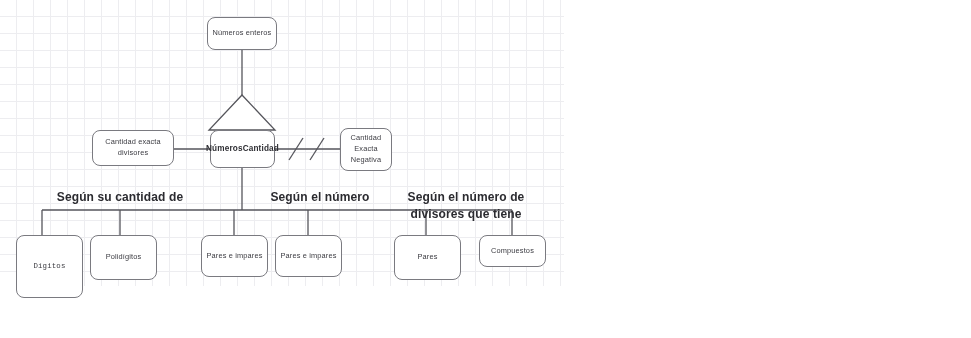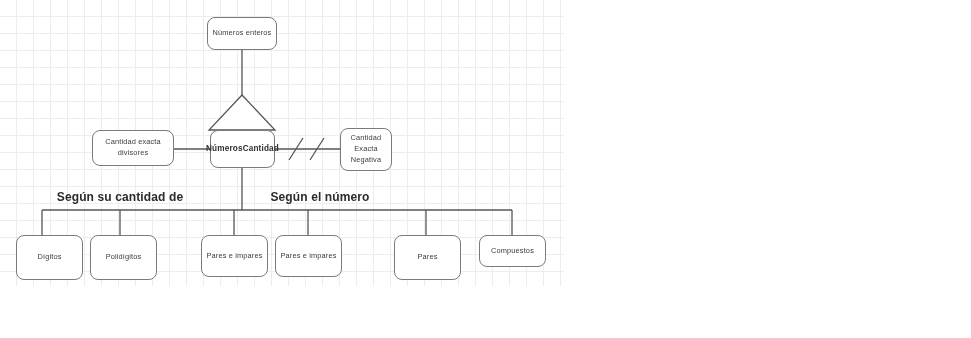--- a/index.html
+++ b/index.html
@@ -133,22 +133,26 @@
   </div>
 
   <div class="bus-label" style="left:40px; top:189px; width:160px;">
     <div>Según su cantidad de</div>
   </div>
 
   <div class="bus-label" style="left:244px; top:189px; width:152px;">
     <div>Según el número</div>
   </div>
 
+  <div class="bus-label" style="left:385px; top:189px; width:162px;">
+    <div>Según el número de</div>
+    <div>divisores que tiene</div>
+  </div>
 
-  <div class="node" style="left:16px; top:235px; width:67px; height:45px;">
+  <div class="node" style="left:16px; top:235px; width:67px; height:63px;font-family:Liberation Mono, monospace;">
     <span>Dígitos</span>
   </div>
 
   <div class="node" style="left:90px; top:235px; width:67px; height:45px;align-items:center;">
     <span>Polidígitos</span>
   </div>
 
   <div class="node" style="left:201px; top:235px; width:67px; height:42px;">
     <span>Pares e impares</span>
   </div>

